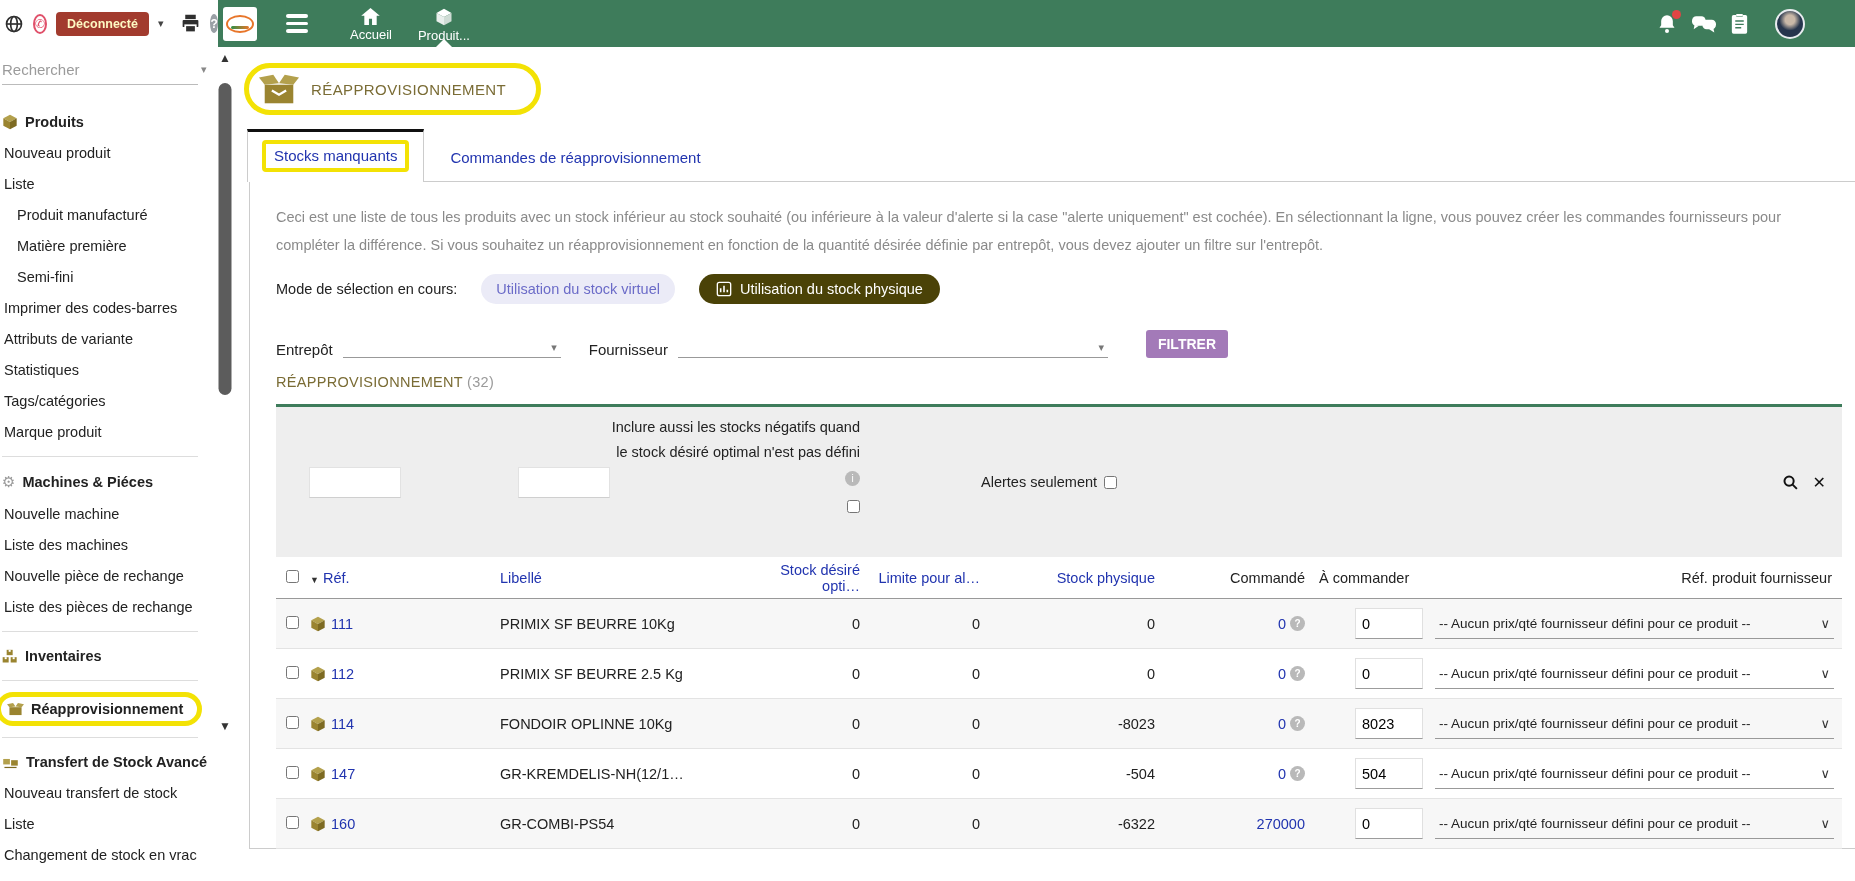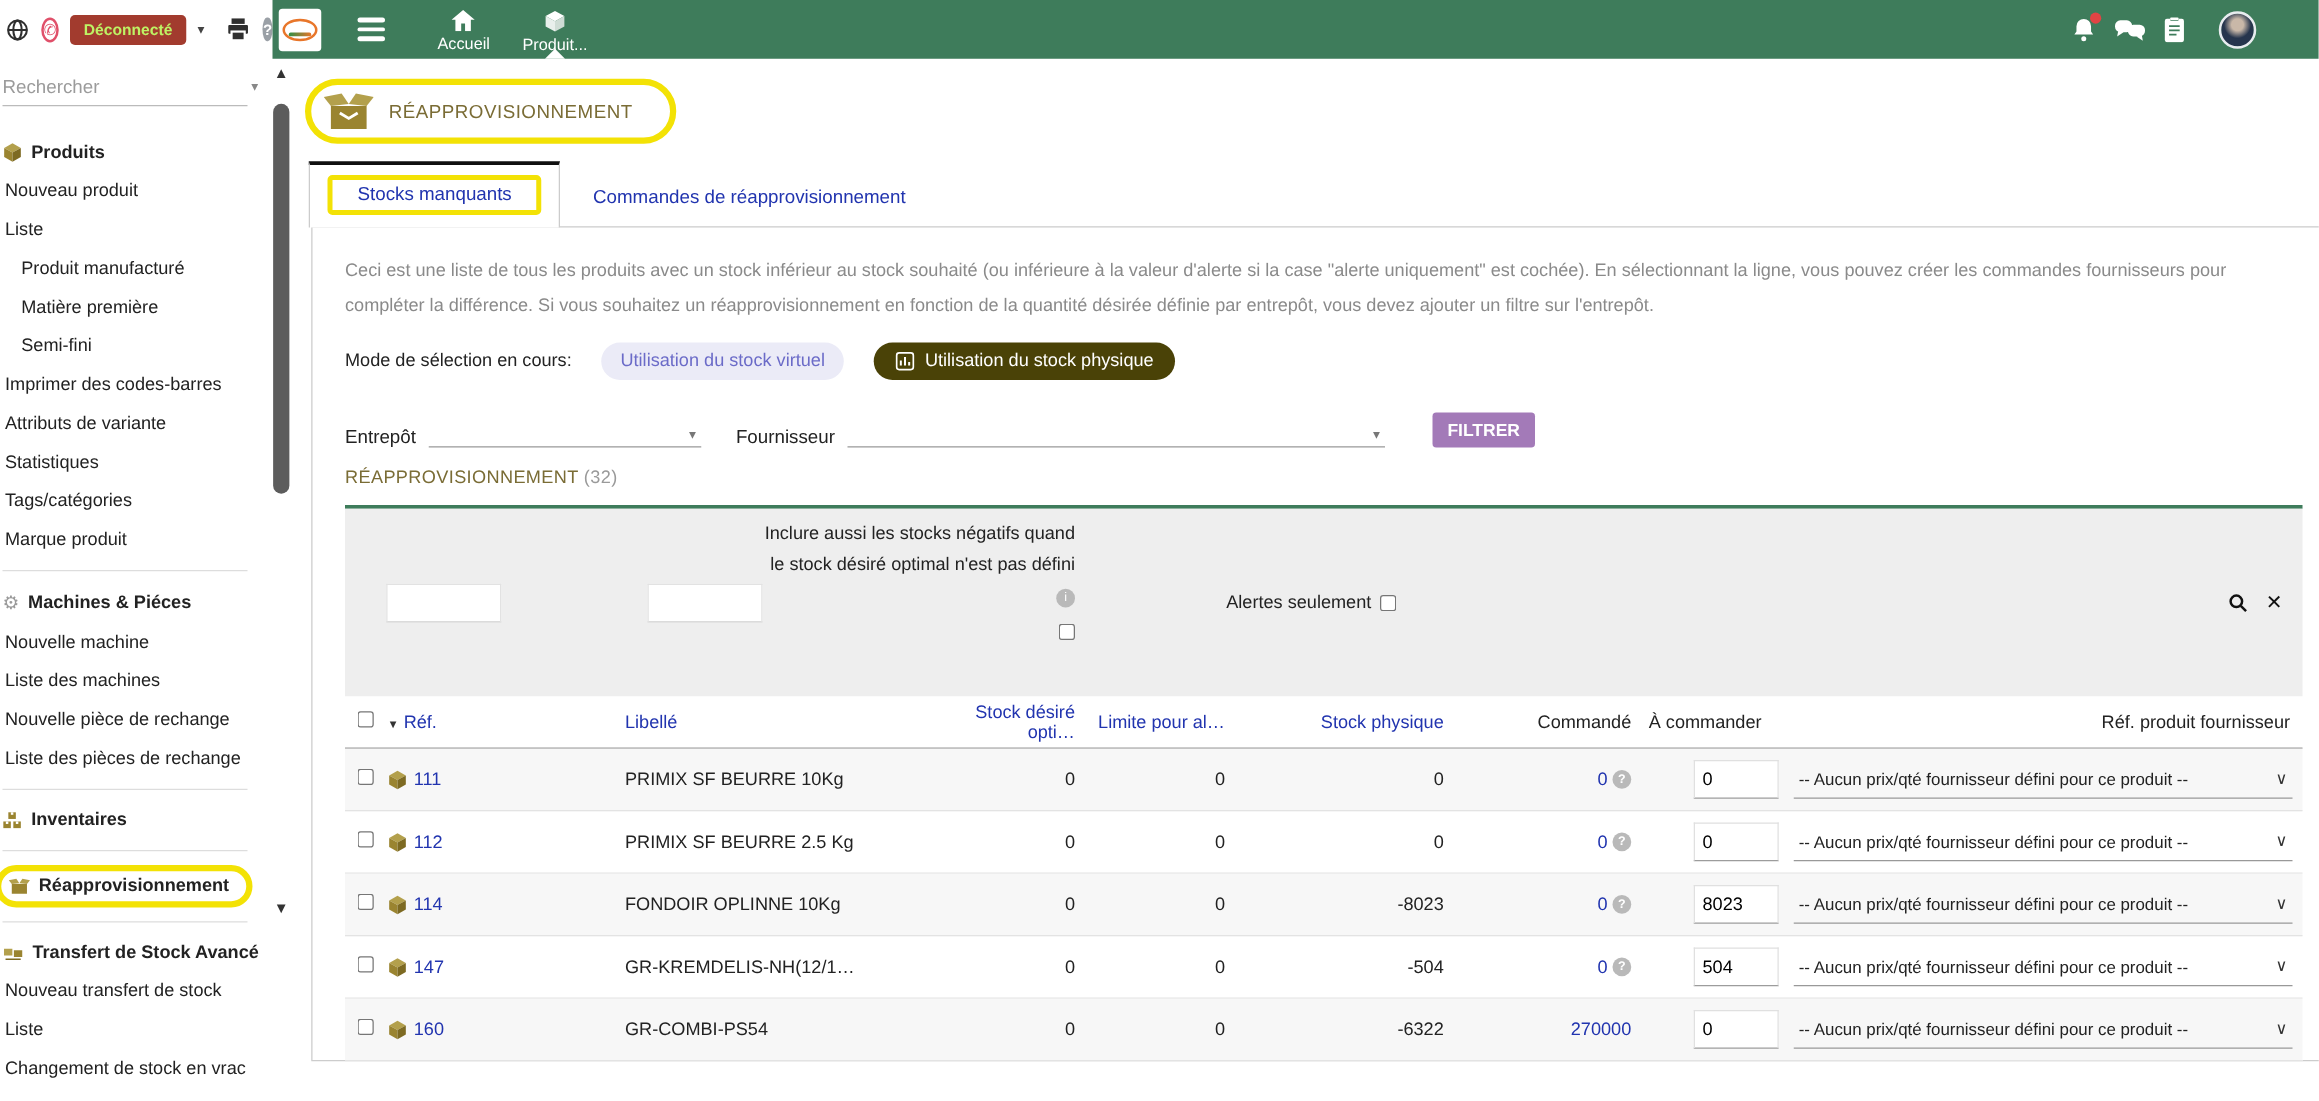--- a/index.html
+++ b/index.html
@@ -2,21 +2,21 @@
 <html><head>
 <meta charset="utf-8">
 <style>
   * { margin:0; padding:0; box-sizing:border-box; }
   html,body { width:1855px; height:881px; overflow:hidden; background:#fff;
               font-family:"Liberation Sans","DejaVu Sans",sans-serif; color:#222; }
 
   
   .topbar { height:47px; display:flex; }
   .topbar-left { width:218px; background:#fff; display:flex; align-items:center; gap:9px; padding-left:4px; }
-  .statusbtn { background:#a23b2e; color:#bef264; font-weight:700; font-size:12.5px; padding:5px 11px; border-radius:4px; }
+  .statusbtn { background:#a23b2e; color:#fef9c3; font-weight:700; font-size:12.5px; padding:5px 11px; border-radius:4px; }
   .tb-caret { color:#444; font-size:11px; }
   .helpdot { width:19px; height:19px; border-radius:50%; background:#9aa0a6; color:#fff; font-size:12px; font-weight:700;
              display:flex; align-items:center; justify-content:center; }
   .wa { width:20px; height:20px; border-radius:50%; border:2px solid #e0506a; color:#e0506a; font-size:12px;
         display:flex; align-items:center; justify-content:center; font-weight:bold; }
   .topbar-right { flex:1; background:#3e7c5b; display:flex; align-items:center; position:relative; }
   .logo-tile { width:34px; height:34px; background:#fff; border-radius:3px; margin:0 13px 0 5px;
                display:flex; align-items:center; justify-content:center; }
   .logo-oval { width:28px; height:18px; border-radius:50%; border:2px solid #e8762a; background:#fff; position:relative; }
   .logo-oval::after { content:""; position:absolute; left:3px; right:3px; bottom:2px; height:3px; border-radius:2px;
@@ -61,21 +61,21 @@
 
   
   .main { flex:1; padding:10px 12px 0 0; }
   .title-wrap { display:inline-flex; align-items:center; gap:12px; border:5px solid #f3e205; border-radius:26px;
                 padding:5px 30px 5px 10px; margin:6px 0 0 6px; }
   .title-text { font-size:15px; color:#7a6c35; letter-spacing:.4px; }
 
   .tabs { display:flex; align-items:flex-end; margin:14px 0 0 9px; position:relative; z-index:2; }
   .tab-active { background:#fff; border:1px solid #ccc; border-top:3px solid #101010; border-bottom:none;
                 padding:8px 14px 10px; margin-bottom:-1px; }
-  .tab-ring { display:inline-block; border:4px solid #f3e205; border-radius:4px; padding:3px 20px; }
+  .tab-ring { display:inline-block; border:4px solid #f3e205; border-radius:4px; padding:3px 8px; }
   .tab-label { color:#2134af; font-size:15px; }
   .tab-plain { padding:12px 26px 14px;text-align:center; }
 
   .content-box { border:1px solid #ccc; background:#fff; margin-left:11px; height:668px; padding:22px 26px 0; }
   .desc { color:#8a8a8a; font-size:14.5px; line-height:1.9; }
   .mode-row { display:flex; align-items:center; gap:24px; margin-top:15px; font-size:14.5px; }
   .pill-virtual { background:#ebebf7; color:#6b6bc8; border-radius:17px; padding:7px 15px; font-size:14.5px; }
   .pill-physical { background:#4a4207; color:#fff; border-radius:17px; padding:7px 17px; font-size:14.5px;
                    display:flex; align-items:center; gap:8px; }
   .filters-row { display:flex; align-items:flex-end; margin-top:26px; font-size:15px; }

